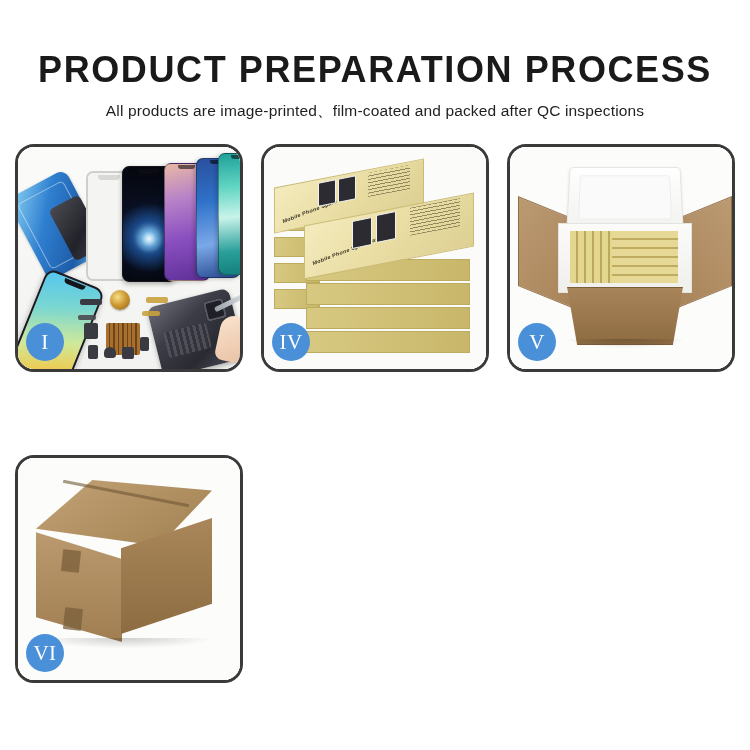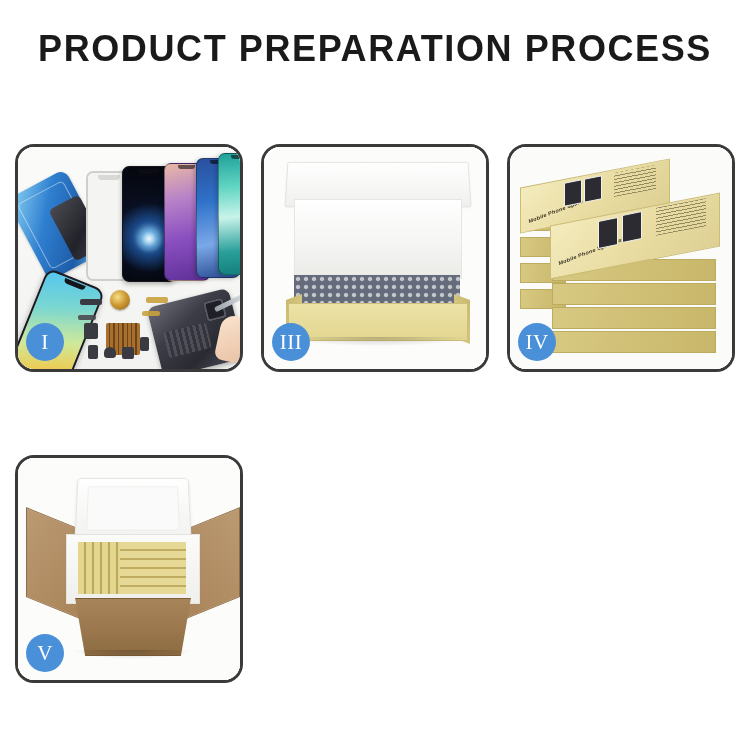--- a/index.html
+++ b/index.html
@@ -11,21 +11,21 @@
     height: 750px;
     background: #ffffff;
     font-family: "Liberation Sans", sans-serif;
     overflow: hidden;
     position: relative;
   }
 
   
   #header {
     width: 750px;
-    padding-top: 31px;
+    padding-top: 52px;
     text-align: center;
   }
   #page-title {
     font-family: "Liberation Sans", sans-serif;
     font-size: 36px;
     font-weight: bold;
     letter-spacing: 1.6px;
     color: #1a1a1a;
     line-height: 1.0;
     white-space: nowrap;
@@ -379,20 +379,21 @@
   .p6-shadow {
     position:absolute; left:22px; top:180px; width:170px; height:10px;
     background:radial-gradient(ellipse at 50% 0%, rgba(0,0,0,.18), rgba(0,0,0,0) 74%);
   }
 </style>
 </head>
 <body>
 
 <div id="header">
   <div id="page-title">PRODUCT PREPARATION PROCESS</div>
+  <div id="page-subtitle">All products are image-printed、film-coated and packed after QC inspections</div>
 </div>
 
 <div id="steps-grid">
 
   <div class="step-panel">
     <div class="panel-photo">
       <div class="p1-bg"></div>
       <div class="p1-film"></div>
       <div class="p1-filmedge"></div>
       <div class="p1-screen"></div>
@@ -412,33 +413,20 @@
       <div class="p1-chip" style="left:122px;top:190px;width:9px;height:14px;"></div>
       <div class="p1-flex" style="left:128px;top:150px;width:22px;height:6px;"></div>
       <div class="p1-flex" style="left:124px;top:164px;width:18px;height:5px;"></div>
       <div class="p1-flex" style="left:60px;top:168px;width:18px;height:5px;background:#4a4a52;"></div>
       <div class="p1-tool"></div>
     </div>
     <div class="step-badge">I</div>
   </div>
 
 
-  <div class="step-panel">
-    <div class="panel-photo">
-      <div class="p3-bg"></div>
-      <div class="p3-lid"></div>
-      <div class="p3-foam"></div>
-      <div class="p3-wrap"></div>
-      <div class="p3-boxleft"></div>
-      <div class="p3-boxright"></div>
-      <div class="p3-boxfront"></div>
-      <div class="p3-shadow"></div>
-    </div>
-    <div class="step-badge">III</div>
-  </div>
 
   <div class="step-panel">
     <div class="panel-photo">
       <div class="p4-bg"></div>
       <div class="p4-stack">
 
         <div class="p4-boxside" style="left:10px;top:64px;width:44px;height:18px;"></div>
         <div class="p4-boxside" style="left:10px;top:90px;width:44px;height:18px;"></div>
         <div class="p4-boxside" style="left:10px;top:116px;width:44px;height:18px;"></div>
         <div class="p4-boxside" style="left:10px;top:142px;width:44px;height:18px;"></div>
@@ -474,14 +462,27 @@
       <div class="p5-inner">
         <div class="p5-vbars"></div>
         <div class="p5-hbars"></div>
       </div>
       <div class="p5-cartonfront"></div>
       <div class="p5-shadow"></div>
     </div>
     <div class="step-badge">V</div>
   </div>
 
+  <div class="step-panel">
+    <div class="panel-photo">
+      <div class="p6-bg"></div>
+      <div class="p6-top"></div>
+      <div class="p6-seam"></div>
+      <div class="p6-left"></div>
+      <div class="p6-right"></div>
+      <div class="p6-tape p6-tape1"></div>
+      <div class="p6-tape p6-tape2"></div>
+      <div class="p6-shadow"></div>
+    </div>
+    <div class="step-badge">VI</div>
+  </div>
 
 </div>
 
 </body></html>

